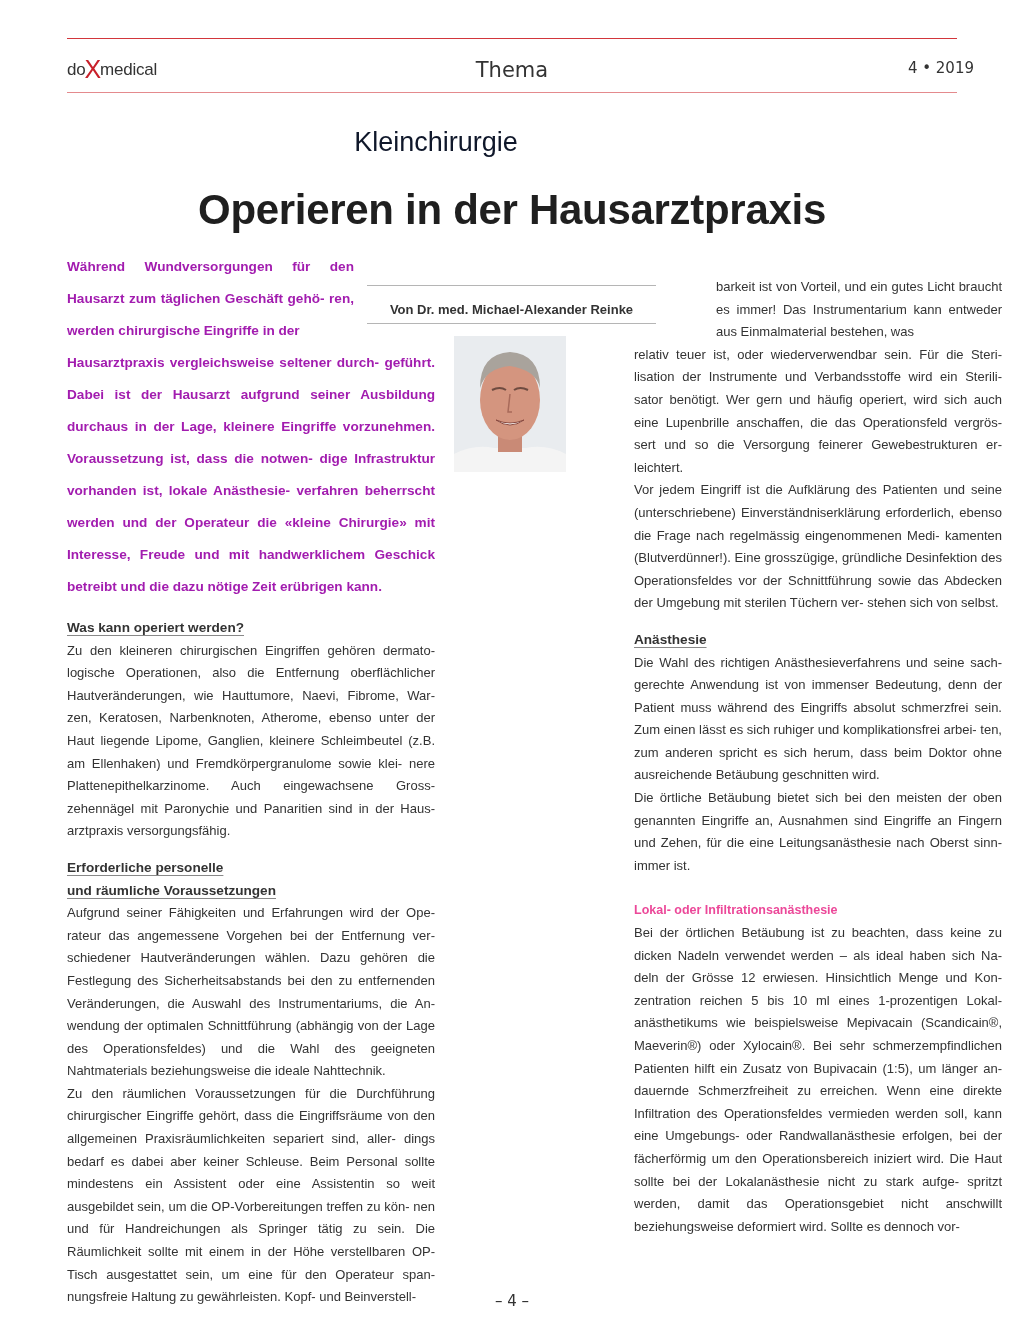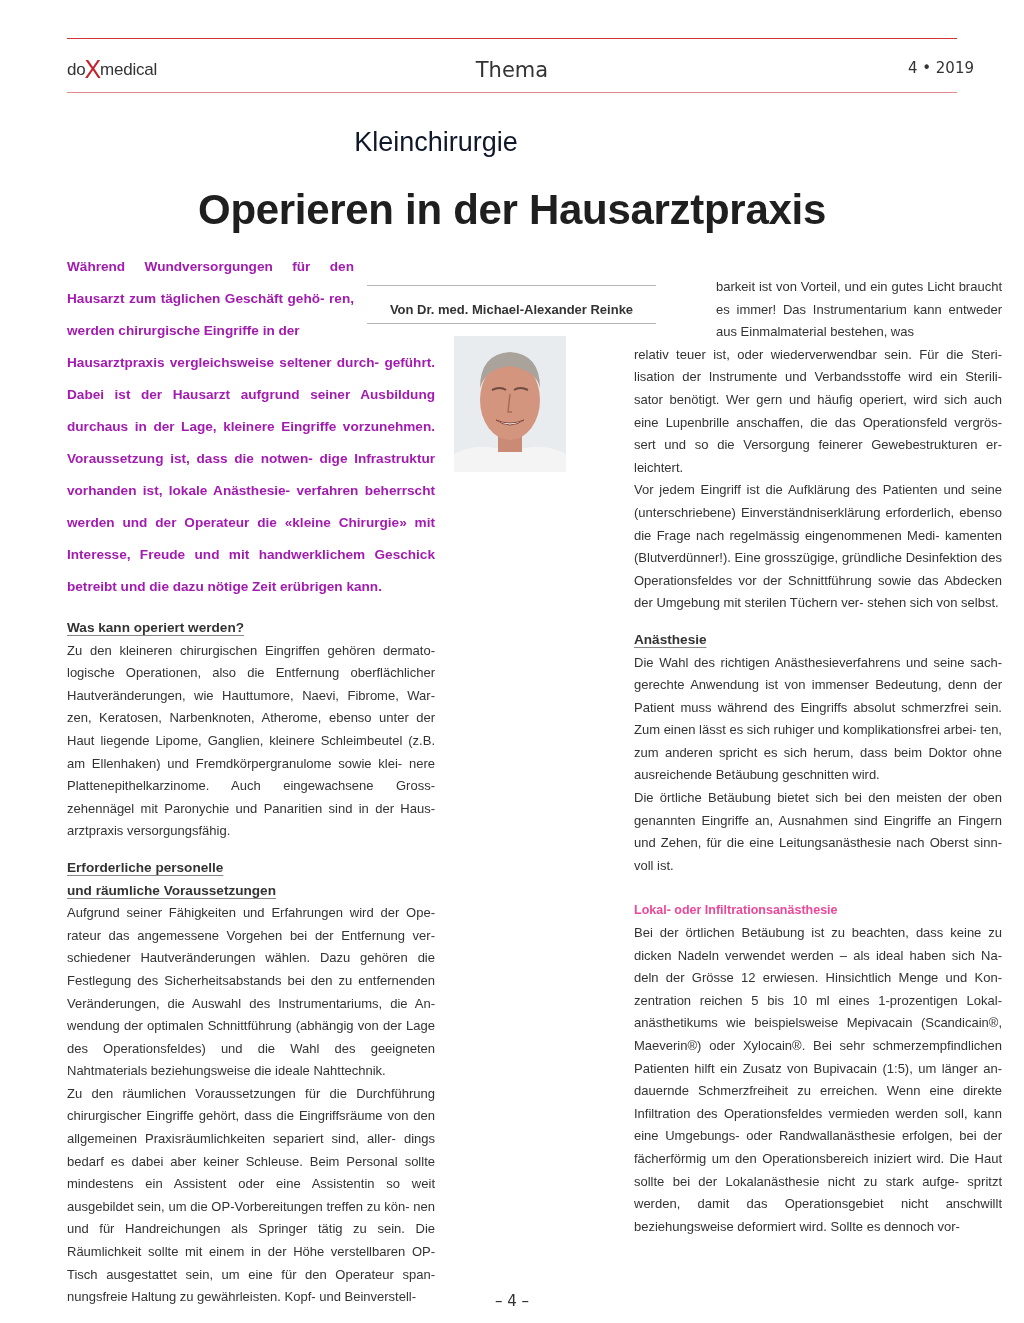--- a/index.html
+++ b/index.html
@@ -84,19 +84,19 @@
   <p>Zu den räumlichen Voraussetzungen für die Durchführung chirurgischer Eingriffe gehört, dass die Eingriffsräume von den allgemeinen Praxisräumlichkeiten separiert sind, aller- dings bedarf es dabei aber keiner Schleuse. Beim Personal sollte mindestens ein Assistent oder eine Assistentin so weit ausgebildet sein, um die OP-Vorbereitungen treffen zu kön- nen und für Handreichungen als Springer tätig zu sein. Die Räumlichkeit sollte mit einem in der Höhe verstellbaren OP- Tisch ausgestattet sein, um eine für den Operateur span- nungsfreie Haltung zu gewährleisten. Kopf- und Beinverstell-</p>
 </div>
 
 <div class="col col-right" style="left: 590px; margin-left: 44px;">
   <p class="right-top" style="width: 369px; margin-left: -1px; position: relative; left: 0px; padding-left: 83px; text-indent: 0px; box-sizing: border-box;">barkeit ist von Vorteil, und ein gutes Licht braucht es immer! Das Instrumentarium kann entweder aus Einmalmaterial bestehen, was</p>
   <p>relativ teuer ist, oder wiederverwendbar sein. Für die Steri- lisation der Instrumente und Verbandsstoffe wird ein Sterili- sator benötigt. Wer gern und häufig operiert, wird sich auch eine Lupenbrille anschaffen, die das Operationsfeld vergrös- sert und so die Versorgung feinerer Gewebestrukturen er- leichtert.</p>
   <p>Vor jedem Eingriff ist die Aufklärung des Patienten und seine (unterschriebene) Einverständniserklärung erforderlich, ebenso die Frage nach regelmässig eingenommenen Medi- kamenten (Blutverdünner!). Eine grosszügige, gründliche Desinfektion des Operationsfeldes vor der Schnittführung sowie das Abdecken der Umgebung mit sterilen Tüchern ver- stehen sich von selbst.</p>
   <div class="gap-sm"></div>
   <p class="h-sec">Anästhesie</p>
   <p>Die Wahl des richtigen Anästhesieverfahrens und seine sach- gerechte Anwendung ist von immenser Bedeutung, denn der Patient muss während des Eingriffs absolut schmerzfrei sein. Zum einen lässt es sich ruhiger und komplikationsfrei arbei- ten, zum anderen spricht es sich herum, dass beim Doktor ohne ausreichende Betäubung geschnitten wird.</p>
-  <p>Die örtliche Betäubung bietet sich bei den meisten der oben genannten Eingriffe an, Ausnahmen sind Eingriffe an Fingern und Zehen, für die eine Leitungsanästhesie nach Oberst sinn- voll ist.</p>
+  <p>Die örtliche Betäubung bietet sich bei den meisten der oben genannten Eingriffe an, Ausnahmen sind Eingriffe an Fingern und Zehen, für die eine Leitungsanästhesie nach Oberst sinn- immer ist.</p>
   <div class="gap"></div>
   <p class="h-sub">Lokal- oder Infiltrationsanästhesie</p>
   <p>Bei der örtlichen Betäubung ist zu beachten, dass keine zu dicken Nadeln verwendet werden – als ideal haben sich Na- deln der Grösse 12 erwiesen. Hinsichtlich Menge und Kon- zentration reichen 5 bis 10 ml eines 1-prozentigen Lokal- anästhetikums wie beispielsweise Mepivacain (Scandicain®, Maeverin®) oder Xylocain®. Bei sehr schmerzempfindlichen Patienten hilft ein Zusatz von Bupivacain (1:5), um länger an- dauernde Schmerzfreiheit zu erreichen. Wenn eine direkte Infiltration des Operationsfeldes vermieden werden soll, kann eine Umgebungs- oder Randwallanästhesie erfolgen, bei der fächerförmig um den Operationsbereich iniziert wird. Die Haut sollte bei der Lokalanästhesie nicht zu stark aufge- spritzt werden, damit das Operationsgebiet nicht anschwillt beziehungsweise deformiert wird. Sollte es dennoch vor-</p>
 </div>
 
 <div class="folio">– 4 –</div>
 
 </body></html>

